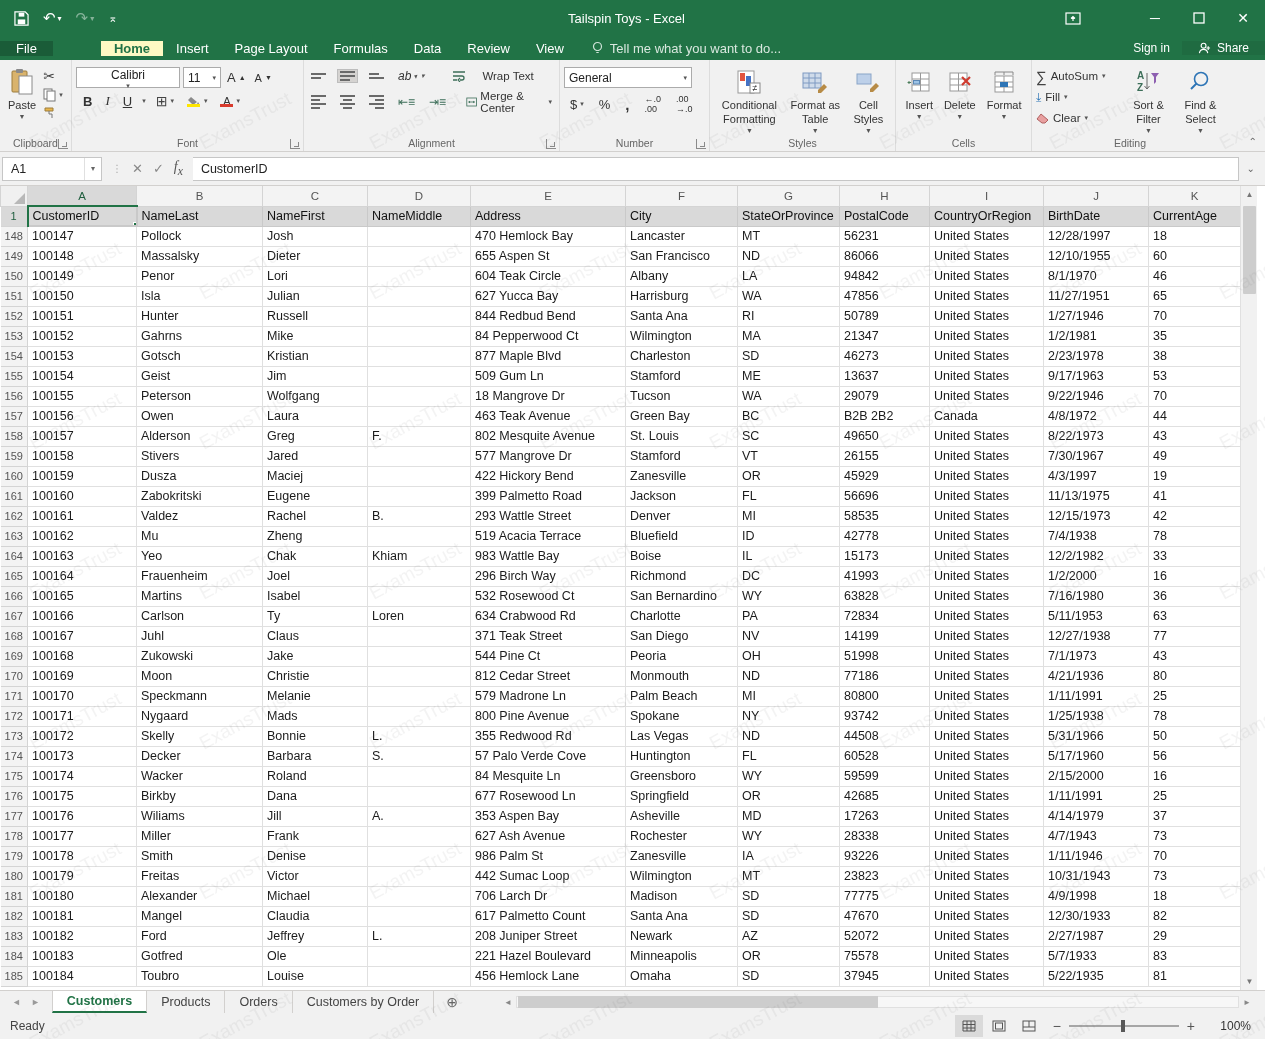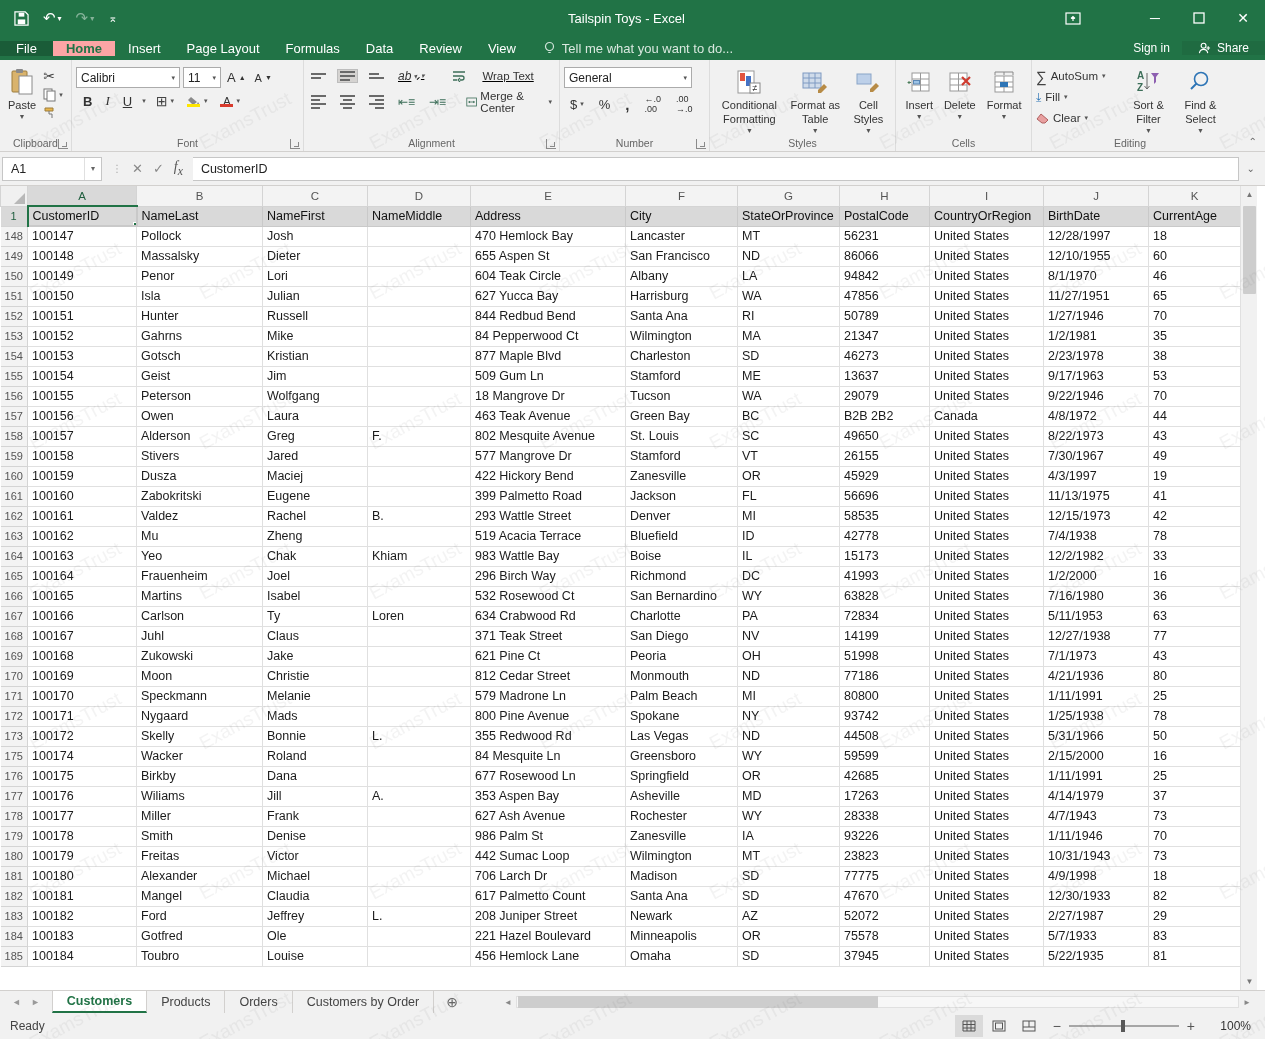--- a/index.html
+++ b/index.html
@@ -17,21 +17,21 @@
   .win-controls { display:flex; align-items:center; gap:0; }
   .win-btn { width:44px; height:36px; display:flex; align-items:center; justify-content:center;
     font-size:14px; color:#fff; }
   .ribbon-display { width:40px; height:36px; display:flex; align-items:center; justify-content:center; margin-right:40px; }
 
   
   .menurow { position:absolute; top:36px; left:0; width:100%; height:24px;
     background:#217346; display:flex; align-items:center; font-size:13px; }
   .mtab { color:#fff; padding:0 13px; display:flex; align-items:center; cursor:default; }
   .mtab.file { background:#1a5c38; padding:0 16px; }
-  .mtab.active { background:#fca5a5; color:#217346; font-weight:bold; }
+  .mtab.active { background:#fef9c3; color:#217346; font-weight:bold;margin-left:48px; }
   .tellme { color:#d9e8df; display:flex; align-items:center; gap:6px; padding:0 14px; font-size:13px; }
   .menu-spacer { flex:1; }
   .signin { color:#fff; font-size:12px; display:flex; align-items:center; padding:0 12px; }
   .share { color:#fff; font-size:12px; display:flex; align-items:center; gap:6px; padding:0 16px; background:#1f6b41; }
 
   
   .ribbon { position:absolute; top:60px; left:0; width:100%; height:92px;
     background:#f1f1f1; border-bottom:1px solid #d2d0ce; display:flex; }
   .rgroup { position:relative; border-right:1px solid #dcdcdc; padding:4px 4px 16px 4px;
     display:flex; align-items:flex-start; }
@@ -42,21 +42,21 @@
   .launcher:after { content:""; position:absolute; right:1px; bottom:1px; width:4px; height:4px;
     border-right:1px solid #8a8a8a; border-bottom:1px solid #8a8a8a; }
   .bigbtn { display:flex; flex-direction:column; align-items:center; justify-content:flex-start;
     font-size:11px; color:#333; text-align:center; padding:3px 4px; line-height:1.25; }
   .bigbtn .bicon { height:30px; display:flex; align-items:center; justify-content:center; margin-bottom:2px; }
   .arrow { font-size:7px; color:#555; }
   .smallrows { display:flex; flex-direction:column; gap:2px; padding-top:3px; }
   .sbtn { display:flex; align-items:center; gap:3px; font-size:11.5px; color:#333; padding:1px 3px; }
   .combo { background:#fff; border:1px solid #ababab; height:21px; display:flex; align-items:center;
     font-size:12px; color:#222; padding:0 4px; justify-content:space-between; }
-  .fontname { width:104px; }
+  .fontname { width:104px;flex-direction:column; }
   .fontsize { width:38px; }
   .fmt { width:128px; }
   .glyph { font-size:14px; color:#444; }
   .bld { font-weight:bold; font-size:13px; }
   .itl { font-style:italic; font-family:"Liberation Serif", serif; font-size:13px; }
   .und { text-decoration:underline; font-size:13px; }
   .colorbar { display:inline-block; width:13px; height:3px; margin-top:-2px; }
   .alnicon { display:inline-flex; flex-direction:column; gap:2px; width:15px; }
   .alnicon i { height:2px; background:#6a6a6a; display:block; }
   .selbox { background:#d5d3d1; border:1px solid #bdbdbd; padding:1px 2px; }
@@ -276,21 +276,21 @@
           <span class="arrow">▾</span>
           </span>
       </div>
     </div>
     <span class="rgroup-label">Font</span>
     <span class="launcher"></span>
   </div>
 
   <div class="rgroup" style="width:256px;">
     <div style="display:flex; flex-direction:column; gap:5px; padding-top:4px; width:100%;">
-      <div style="display:flex; gap:8px; align-items:center;text-decoration:underline;">
+      <div style="display:flex; gap:8px; align-items:center;">
         <span class="sbtn">
             <span class="alnicon">
               <i style="width:15px"></i>
               <i style="width:10px"></i>
             </span>
           </span>
         <span class="sbtn selbox">
             <span class="alnicon">
               <i style="width:15px"></i>
               <i style="width:15px"></i>
@@ -860,21 +860,21 @@
           <td class="cell">United States</td>
           <td class="cell">12/27/1938</td>
           <td class="cell">77</td>
         </tr>
         <tr>
           <td class="rownum">169</td>
           <td class="cell">100168</td>
           <td class="cell">Zukowski</td>
           <td class="cell">Jake</td>
           <td class="cell"></td>
-          <td class="cell">621 Pine Ct</td>
+          <td class="cell">544 Pine Ct</td>
           <td class="cell">Peoria</td>
           <td class="cell">OH</td>
           <td class="cell">51998</td>
           <td class="cell">United States</td>
           <td class="cell">7/1/1973</td>
           <td class="cell">43</td>
         </tr>
         <tr>
           <td class="rownum">170</td>
           <td class="cell">100169</td>
@@ -923,20 +923,34 @@
           <td class="cell">Skelly</td>
           <td class="cell">Bonnie</td>
           <td class="cell">L.</td>
           <td class="cell">355 Redwood Rd</td>
           <td class="cell">Las Vegas</td>
           <td class="cell">ND</td>
           <td class="cell">44508</td>
           <td class="cell">United States</td>
           <td class="cell">5/31/1966</td>
           <td class="cell">50</td>
+        </tr>
+        <tr>
+          <td class="rownum">174</td>
+          <td class="cell">100173</td>
+          <td class="cell">Decker</td>
+          <td class="cell">Barbara</td>
+          <td class="cell">S.</td>
+          <td class="cell">57 Palo Verde Cove</td>
+          <td class="cell">Huntington</td>
+          <td class="cell">FL</td>
+          <td class="cell">60528</td>
+          <td class="cell">United States</td>
+          <td class="cell">5/17/1960</td>
+          <td class="cell">56</td>
         </tr>
         <tr>
           <td class="rownum">175</td>
           <td class="cell">100174</td>
           <td class="cell">Wacker</td>
           <td class="cell">Roland</td>
           <td class="cell"></td>
           <td class="cell">84 Mesquite Ln</td>
           <td class="cell">Greensboro</td>
           <td class="cell">WY</td>

